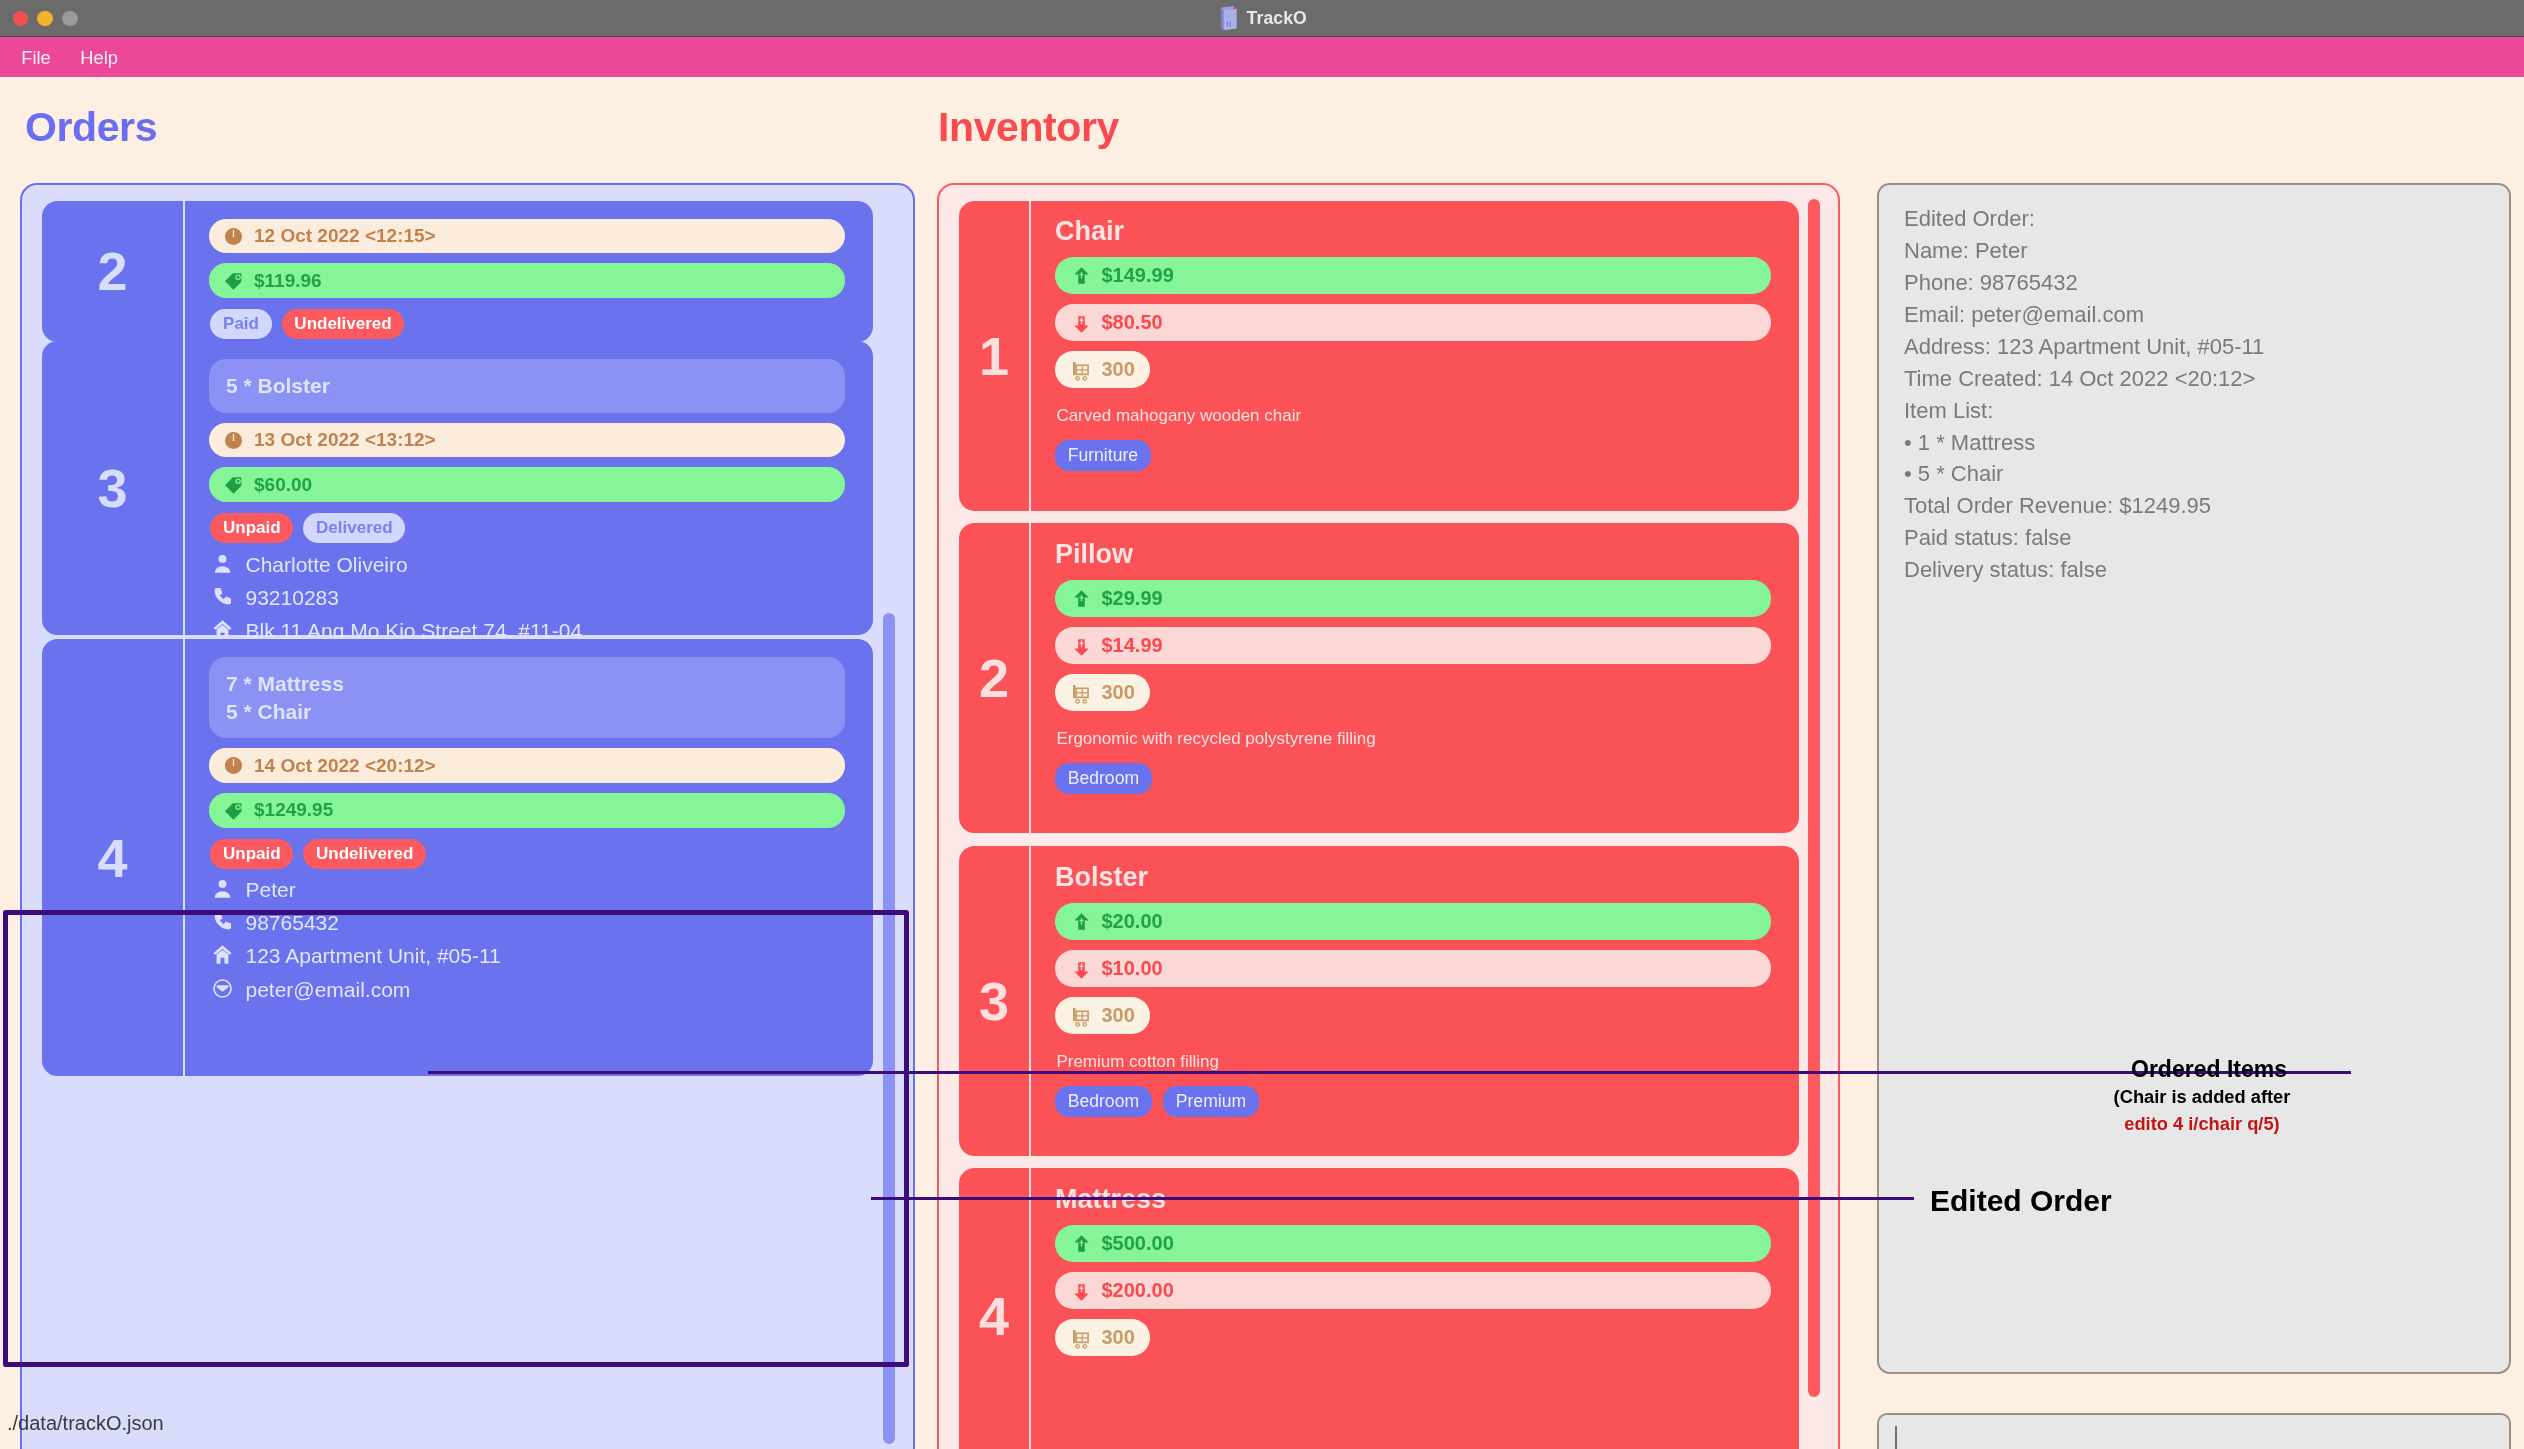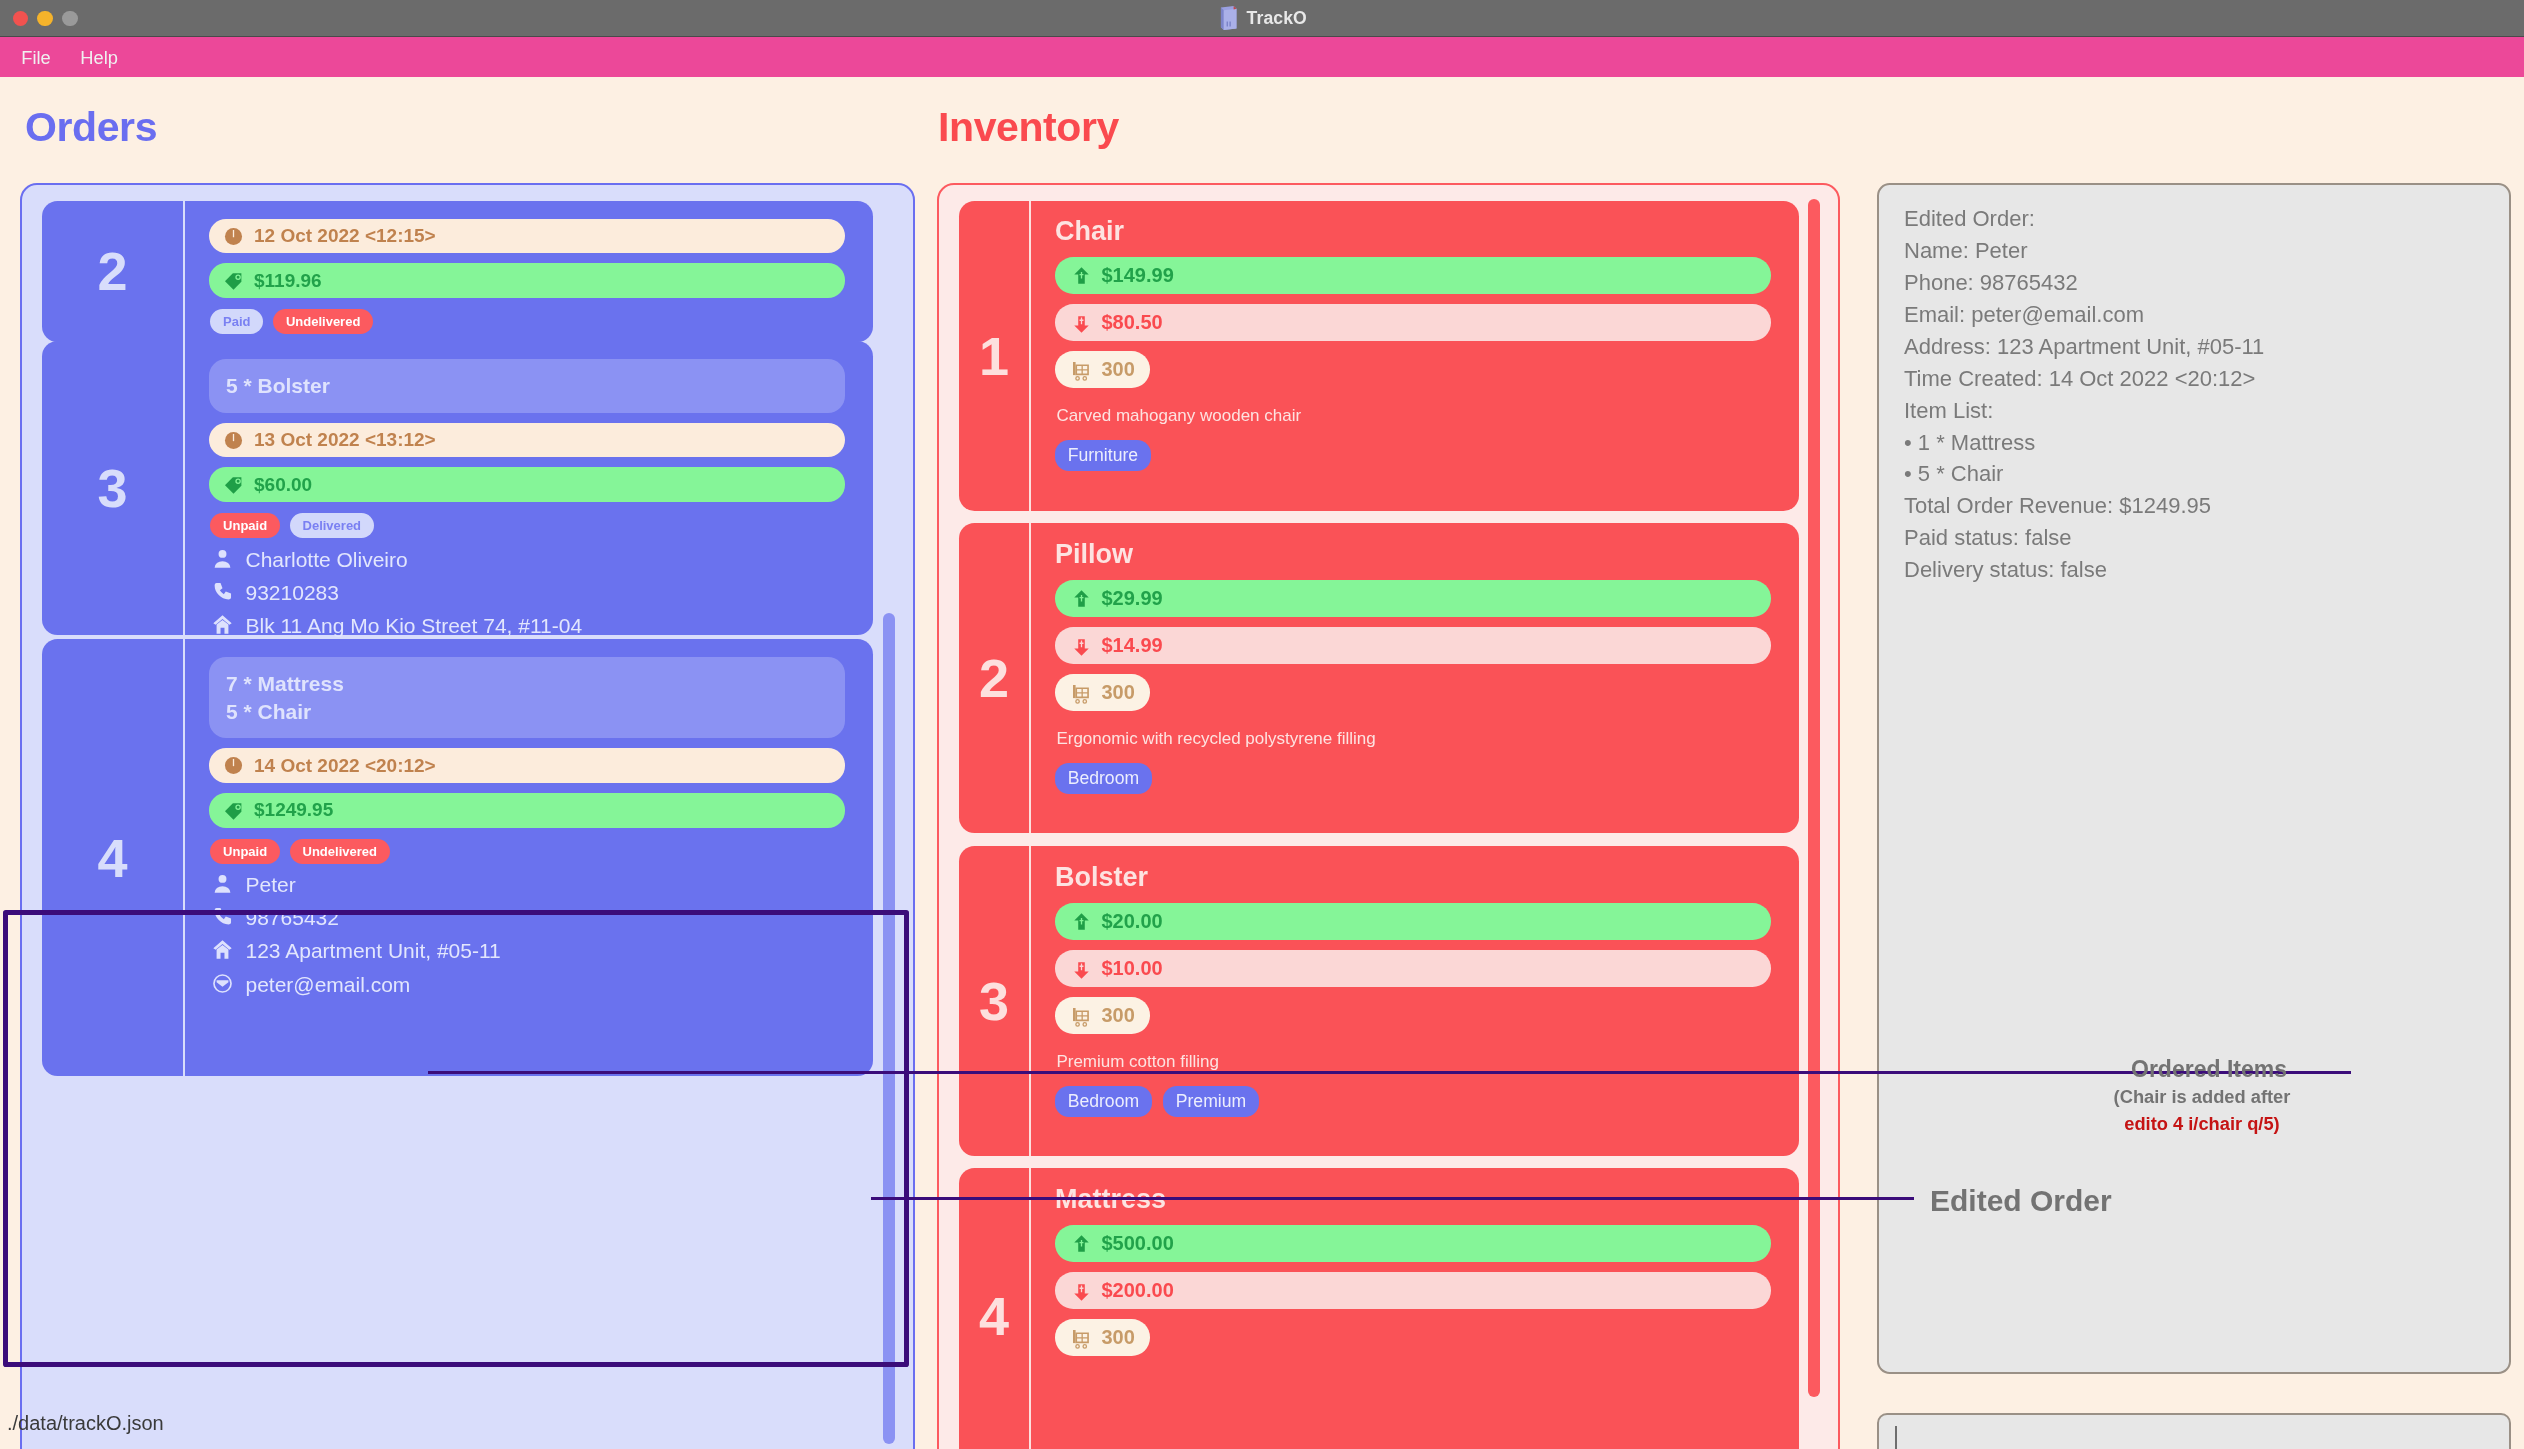--- a/index.html
+++ b/index.html
@@ -74,21 +74,21 @@
   }
   .pill.items {
     background: #8b92f3; color: #dfe3fd; font-size: 21px;
     padding: 11.3px 17px; display: block;
   }
   .pill.items div { margin: 3.5px 0; }
   .pill.time { background: #fcecdc; color: #c0824e; }
   .pill.price { background: #85f598; color: #21a24a; }
   .badges { display: flex; gap: 10px; margin: 11.3px 0 5.6px 1.4px; }
   .badge {
-    border-radius: 15.5px; padding: 5px 12.7px; font-size: 13px; font-weight: bold;
+    border-radius: 15.5px; padding: 5px 12.7px; font-size: 17px; font-weight: bold;
   }
   .badge.paid   { background: #d2d8fb; color: #7a80f2; }
   .badge.unpaid { background: #fc5a5f; color: #ffffff; }
   .badge.delivered   { background: #d2d8fb; color: #7a80f2; }
   .badge.undelivered { background: #fc5a5f; color: #ffffff; }
   .infoline {
     display: flex; gap: 12.7px;
     color: #e2e6fd; font-size: 21px; margin: 9.2px 0 9.2px 2.8px;
   }
   .infoline .ico { width: 21px; flex: 0 0 21px; display: flex; justify-content: center; }
@@ -149,21 +149,21 @@
     color: #3a3a3a; font-size: 20px;
   }
 
   
   #annot { position: absolute; inset: 0; pointer-events: none; }
   .annot-box {
     position: absolute; border: 5px solid #3b0c7a; border-radius: 2.8px;
   }
   .annot-line { position: absolute; background: #3b0c7a; height: 2.8px; }
   .annot-label {
-    position: absolute; color: #737373; font-weight: bold; text-align: center;
+    position: absolute; color: #000000; font-weight: bold; text-align: center;
   }
   .annot-red { color: #c51414; }
 </style>
 </head>
 <body>
 
 <div id="titlebar">
   <div id="traffic">
     <span class="dot red"></span>
     <span class="dot yellow"></span>

